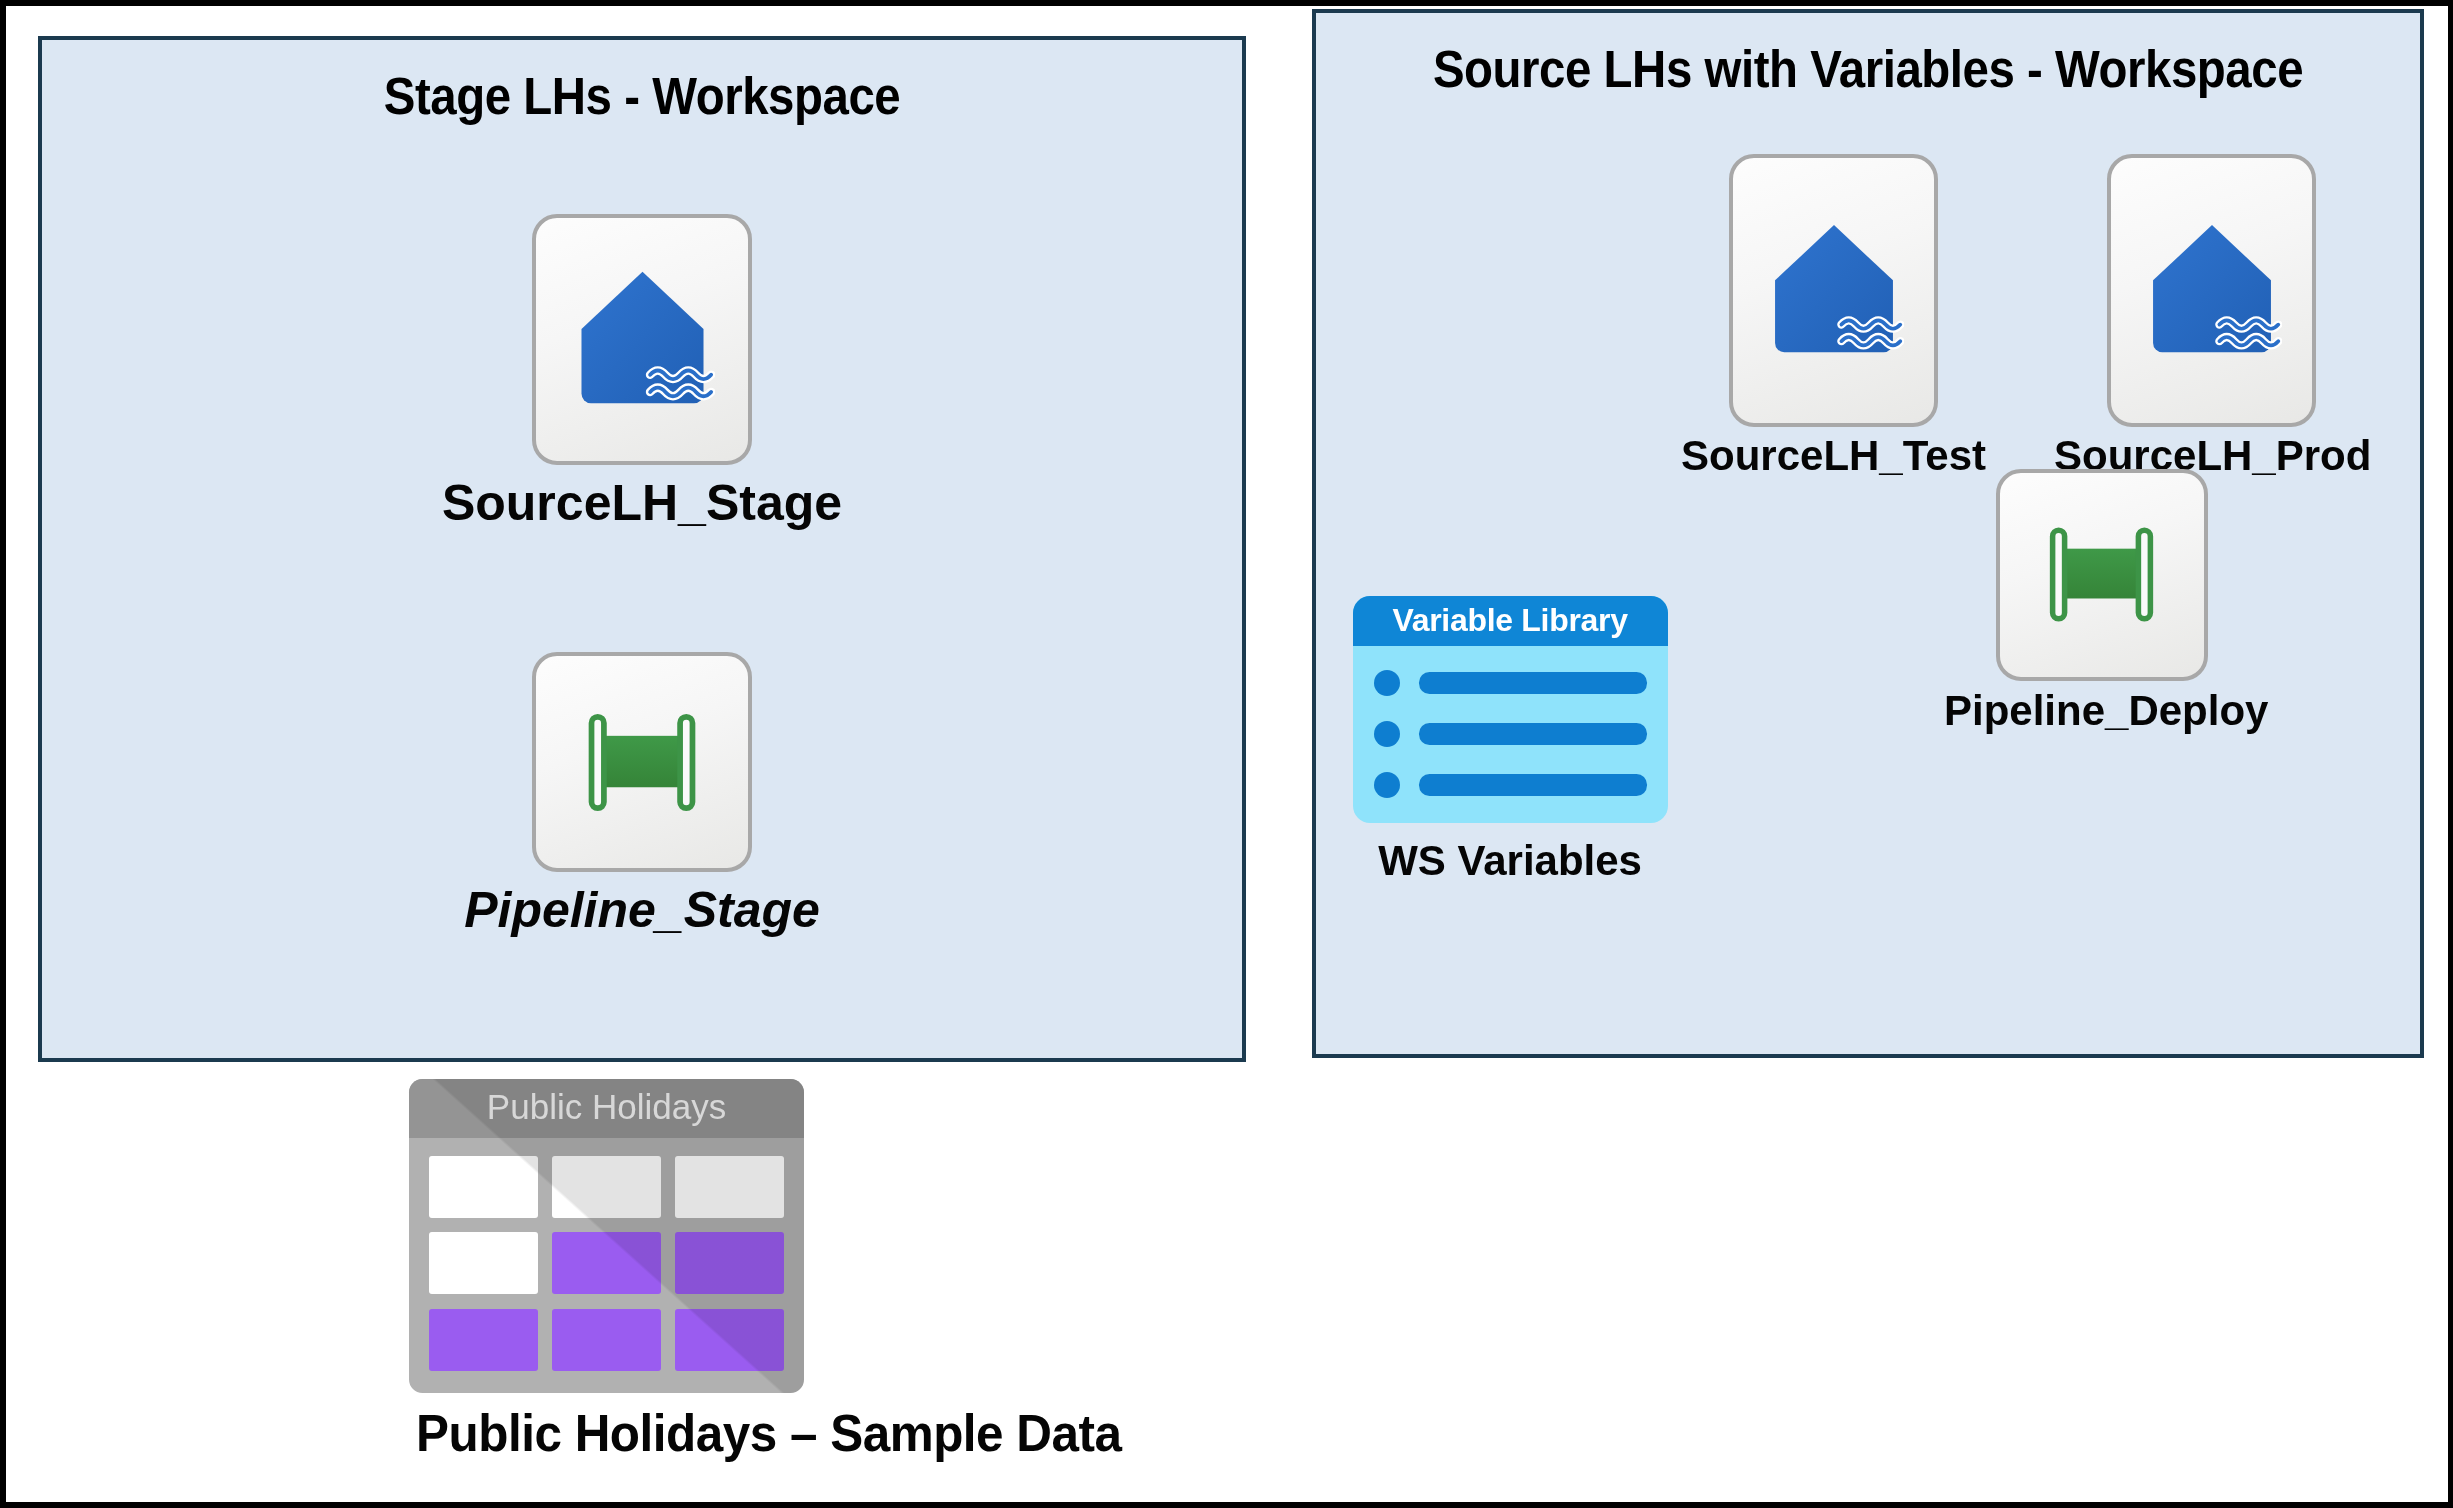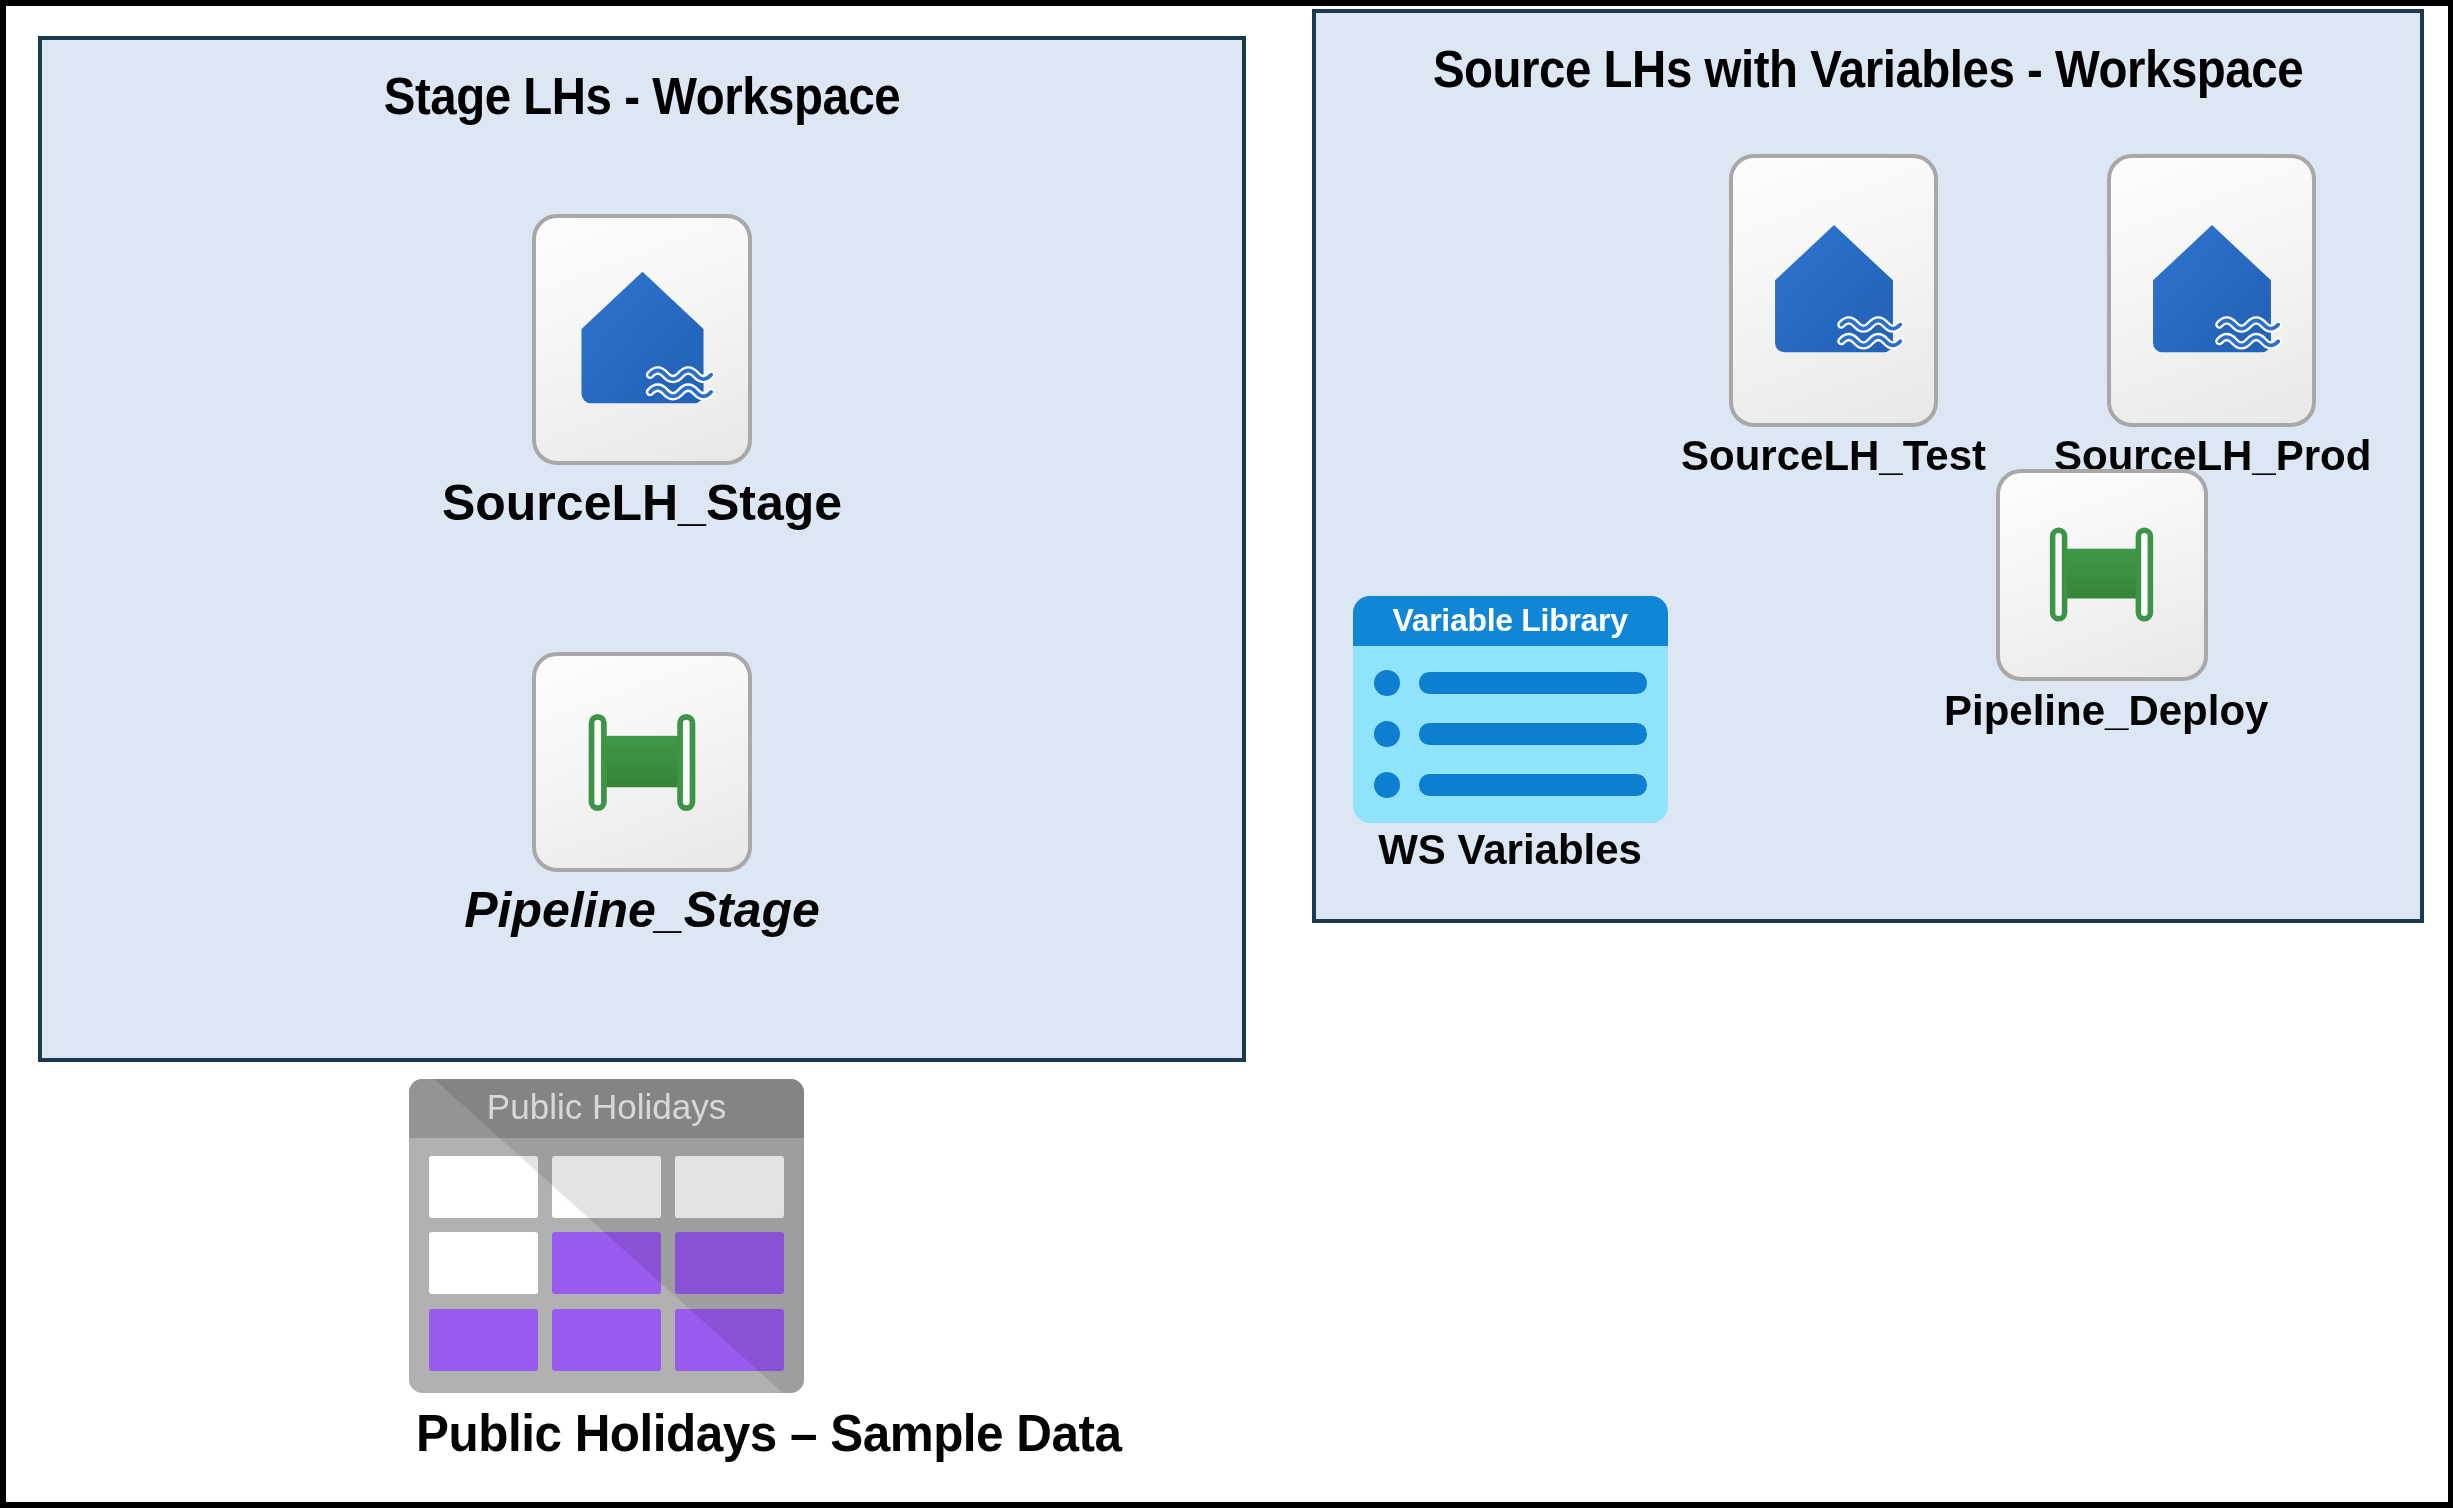--- a/index.html
+++ b/index.html
@@ -34,21 +34,21 @@
   #workspace-stage {
     left: 32px;
     top: 30px;
     width: 1208px;
     height: 1026px;
   }
   #workspace-source {
     left: 1306px;
     top: 2.9px;
     width: 1112px;
-    height: 914px;
+    height: 1049px;
   }
 
   .workspace-title {
     position: absolute;
     left: 0;
     right: 0;
     text-align: center;
     font-family: "Liberation Sans Narrow", "Liberation Sans", sans-serif;
     font-weight: bold;
     color: #000000;
@@ -155,21 +155,21 @@
     border-radius: 50%;
     background: #0e7ed0;
     flex: 0 0 auto;
   }
   .varlib-bar {
     flex: 1 1 auto;
     height: 22px;
     border-radius: 10.5px;
     background: #0e7ed0;
   }
-  #item-ws-variables .item-label { font-size: 42px; margin-top: 5px; }
+  #item-ws-variables .item-label { font-size: 42px; margin-top: 16px; }
 
   
   #item-public-holidays {
     position: absolute;
     left: 400px;
     top: 1073px;
     width: 401px;
     text-align: center;
   }
   .ph-card {

